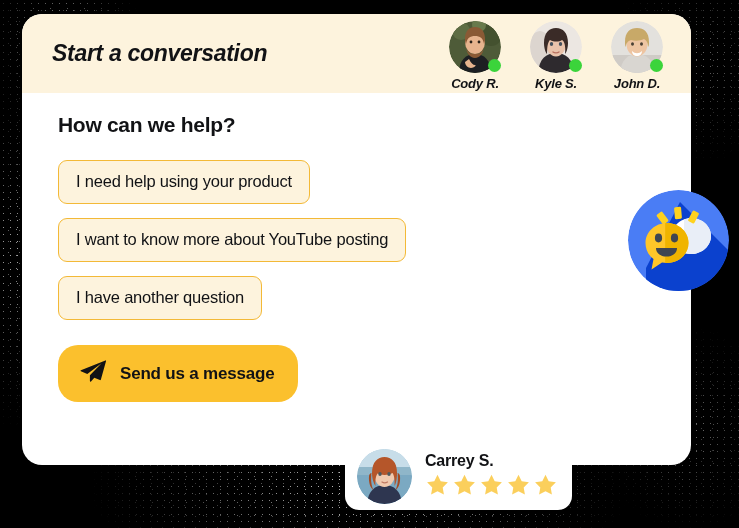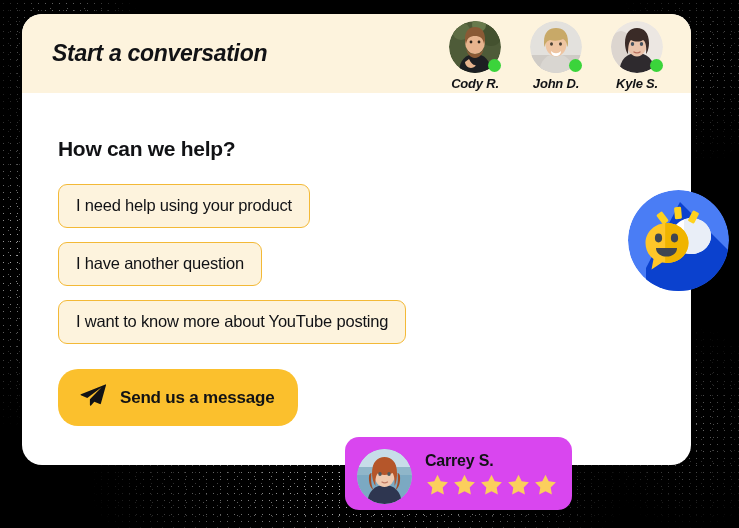--- a/index.html
+++ b/index.html
@@ -112,22 +112,21 @@
     margin-top: 3px;
     font-size: 13px;
     font-weight: bold;
     color: #111215;
     letter-spacing: -0.2px;
     white-space: nowrap;
   }
 
   
   .widget-body {
-    padding: 14px 30px 0 36px;
-    margin-top: 30px;
+    padding: 20px 30px 0 36px;
   }
   .prompt-title {
     font-size: 21px;
     font-weight: bold;
     color: #111215;
     letter-spacing: -0.3px;
     margin: 0 0 23px 0;
   }
   .option-list {
     display: flex;
@@ -177,21 +176,21 @@
     z-index: 9;
   }
 
   
   .review-card {
     position: absolute;
     left: 345px;
     top: 437px;
     width: 227px;
     height: 73px;
-    background: #d946ef;
+    background: #ffffff;
     border-radius: 14px;
     display: flex;
     align-items: center;
     padding: 5px 0 0 12px;
     box-sizing: border-box;
     z-index: 12;
   }
   .review-avatar {
     width: 55px;
     height: 55px;
@@ -254,20 +253,46 @@
           <span class="status-dot"></span>
         </div>
         <div class="agent-name">Cody R.</div>
       </div>
 
       <div class="agent">
         <div class="agent-avatar-wrap">
           <span class="agent-avatar">
             <svg width="52" height="52" viewBox="0 0 52 52">
               <defs>
+                <clipPath id="c2">
+                    <circle cx="26" cy="26" r="26"></circle>
+                  </clipPath>
+              </defs>
+              <g clip-path="url(#c2)">
+                <rect width="52" height="52" fill="#ece7e2"></rect>
+                <ellipse cx="10" cy="30" rx="12" ry="20" fill="#dcd5cf"></ellipse>
+                <path d="M8 52c1-14 8-20 18-20s17 6 18 20z" fill="#2e2a2e"></path>
+                <ellipse cx="26" cy="23" rx="10" ry="12.5" fill="#e9c3ab"></ellipse>
+                <path d="M14 22c0-10 5-15 12-15s12 5 12 15c0 6-2 10-3 11 1-9-1-13-3-14-3 2-8 2-12 0-2 2-3 6-3 14-1-1-3-5-3-11z" fill="#3a2b27"></path>
+                <ellipse cx="21.5" cy="23" rx="1.7" ry="1.9" fill="#46525e"></ellipse>
+                <ellipse cx="30.5" cy="23" rx="1.7" ry="1.9" fill="#46525e"></ellipse>
+                <path d="M23 31c1.5 1.2 4.5 1.2 6 0" stroke="#b8705f" stroke-width="1.4" fill="none" stroke-linecap="round"></path>
+              </g>
+            </svg>
+          </span>
+          <span class="status-dot"></span>
+        </div>
+        <div class="agent-name">Kyle S.</div>
+      </div>
+
+      <div class="agent">
+        <div class="agent-avatar-wrap">
+          <span class="agent-avatar">
+            <svg width="52" height="52" viewBox="0 0 52 52">
+              <defs>
                 <clipPath id="c3">
                     <circle cx="26" cy="26" r="26"></circle>
                   </clipPath>
               </defs>
               <g clip-path="url(#c3)">
                 <rect width="52" height="52" fill="#e3e1dd"></rect>
                 <rect y="34" width="52" height="18" fill="#cfcbc6"></rect>
                 <path d="M9 52c1-13 8-19 17-19s17 6 18 19z" fill="#d9d6d1"></path>
                 <ellipse cx="26" cy="23" rx="10.5" ry="12.5" fill="#eec5a2"></ellipse>
                 <path d="M14 21c0-10 5-14 12-14s12 4 12 14c0 2 0 4-1 5 0-5-2-7-4-8-4 2-9 2-13 1-3 1-5 3-5 7-1-1-1-3-1-5z" fill="#c8a968"></path>
@@ -275,56 +300,30 @@
                 <ellipse cx="30.5" cy="23" rx="1.5" ry="1.7" fill="#4a4034"></ellipse>
                 <path d="M21 30c3 3 7 3 10 0 0 3-2 5-5 5s-5-2-5-5z" fill="#fff"></path>
               </g>
             </svg>
           </span>
           <span class="status-dot"></span>
         </div>
         <div class="agent-name">John D.</div>
       </div>
 
-      <div class="agent">
-        <div class="agent-avatar-wrap">
-          <span class="agent-avatar">
-            <svg width="52" height="52" viewBox="0 0 52 52">
-              <defs>
-                <clipPath id="c2">
-                    <circle cx="26" cy="26" r="26"></circle>
-                  </clipPath>
-              </defs>
-              <g clip-path="url(#c2)">
-                <rect width="52" height="52" fill="#ece7e2"></rect>
-                <ellipse cx="10" cy="30" rx="12" ry="20" fill="#dcd5cf"></ellipse>
-                <path d="M8 52c1-14 8-20 18-20s17 6 18 20z" fill="#2e2a2e"></path>
-                <ellipse cx="26" cy="23" rx="10" ry="12.5" fill="#e9c3ab"></ellipse>
-                <path d="M14 22c0-10 5-15 12-15s12 5 12 15c0 6-2 10-3 11 1-9-1-13-3-14-3 2-8 2-12 0-2 2-3 6-3 14-1-1-3-5-3-11z" fill="#3a2b27"></path>
-                <ellipse cx="21.5" cy="23" rx="1.7" ry="1.9" fill="#46525e"></ellipse>
-                <ellipse cx="30.5" cy="23" rx="1.7" ry="1.9" fill="#46525e"></ellipse>
-                <path d="M23 31c1.5 1.2 4.5 1.2 6 0" stroke="#b8705f" stroke-width="1.4" fill="none" stroke-linecap="round"></path>
-              </g>
-            </svg>
-          </span>
-          <span class="status-dot"></span>
-        </div>
-        <div class="agent-name">Kyle S.</div>
-      </div>
-
     </div>
   </div>
 
   <div class="widget-body">
     <div class="prompt-title">How can we help?</div>
 
     <div class="option-list">
       <div class="option-chip">I need help using your product</div>
+      <div class="option-chip">I want to know more about YouTube posting</div>
       <div class="option-chip">I have another question</div>
-      <div class="option-chip">I want to know more about YouTube posting</div>
     </div>
 
     <button class="send-button">
       <span class="plane-icon">
         <svg width="26" height="22" viewBox="0 0 26 22">
           <path d="M25.4 0.4 0.9 10.2c-0.5 0.2-0.5 0.9 0 1.1l6.4 2.6L21.6 3.3 9.9 15.2v5.9c0 0.6 0.7 0.9 1.1 0.4l3.3-3.7 5.6 2.3c0.4 0.2 0.9-0.1 1-0.5L26 1.2c0.1-0.6-0.3-1-0.6-0.8z" fill="#111215"></path>
         </svg>
       </span>
       <span>Send us a message</span>
     </button>

